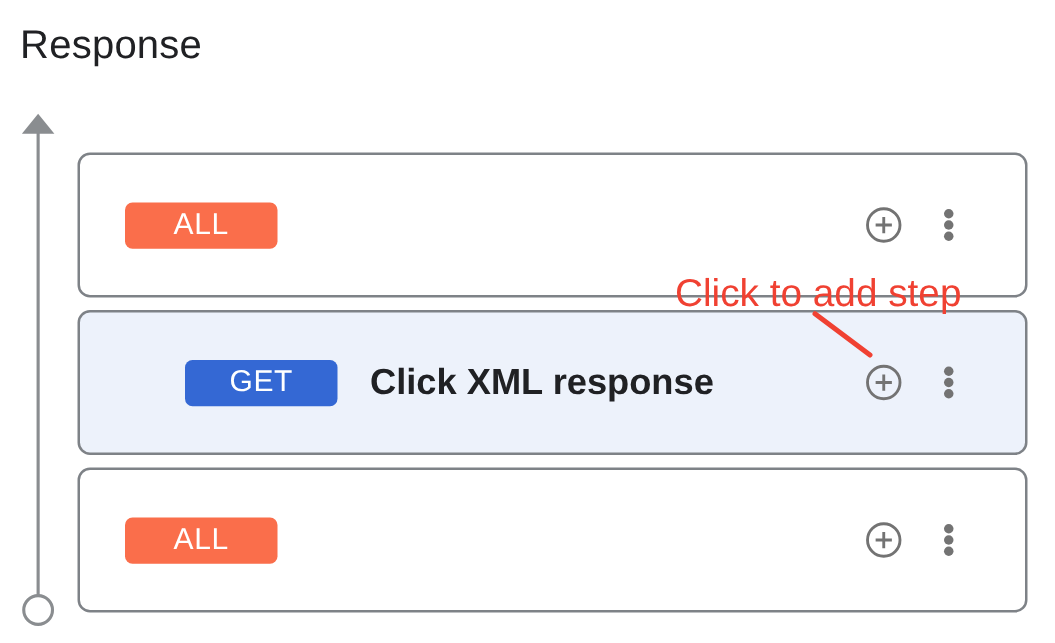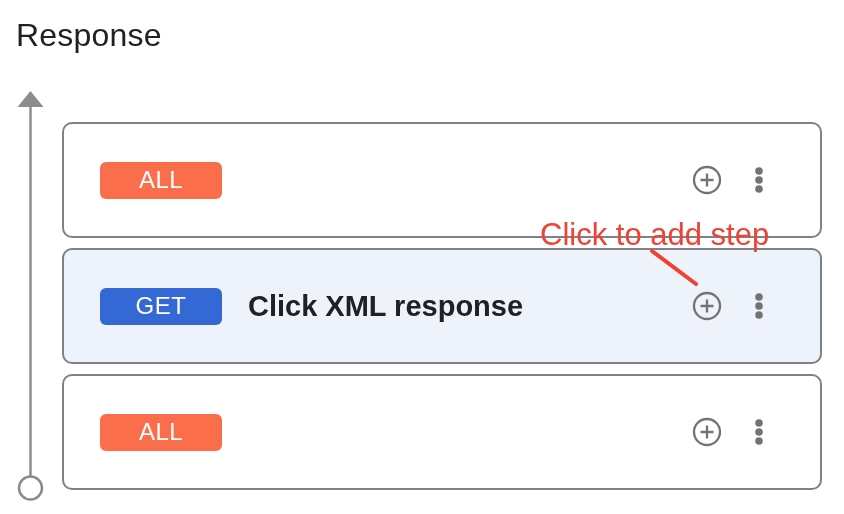--- a/index.html
+++ b/index.html
@@ -32,21 +32,21 @@
   .card-conditional { top: 248px; }
   .card-preflow { top: 374px; }
 
   .method-badge {
     width: 122px; height: 37px; border-radius: 6px;
     color: #ffffff; font-size: 24px; font-weight: 400;
     display: flex; align-items: center; justify-content: center;
     flex: none; letter-spacing: 0.5px;
   }
   .badge-all { background: var(--badge-all, #FA6E4B); }
-  .badge-get { background: var(--badge-get, #3468D4); }
+  .badge-get { background: var(--badge-get, #3468D4); margin-left: 48px; }
 
   .card-title {
     margin-left: 26px; font-size: 29px; font-weight: 700;
     color: var(--title-text, #202124); white-space: nowrap;
   }
 
   .card-spacer { flex: 1; }
 
   .icon-group { display: flex; align-items: center; gap: 18px; flex: none; }
   .icon-btn {

